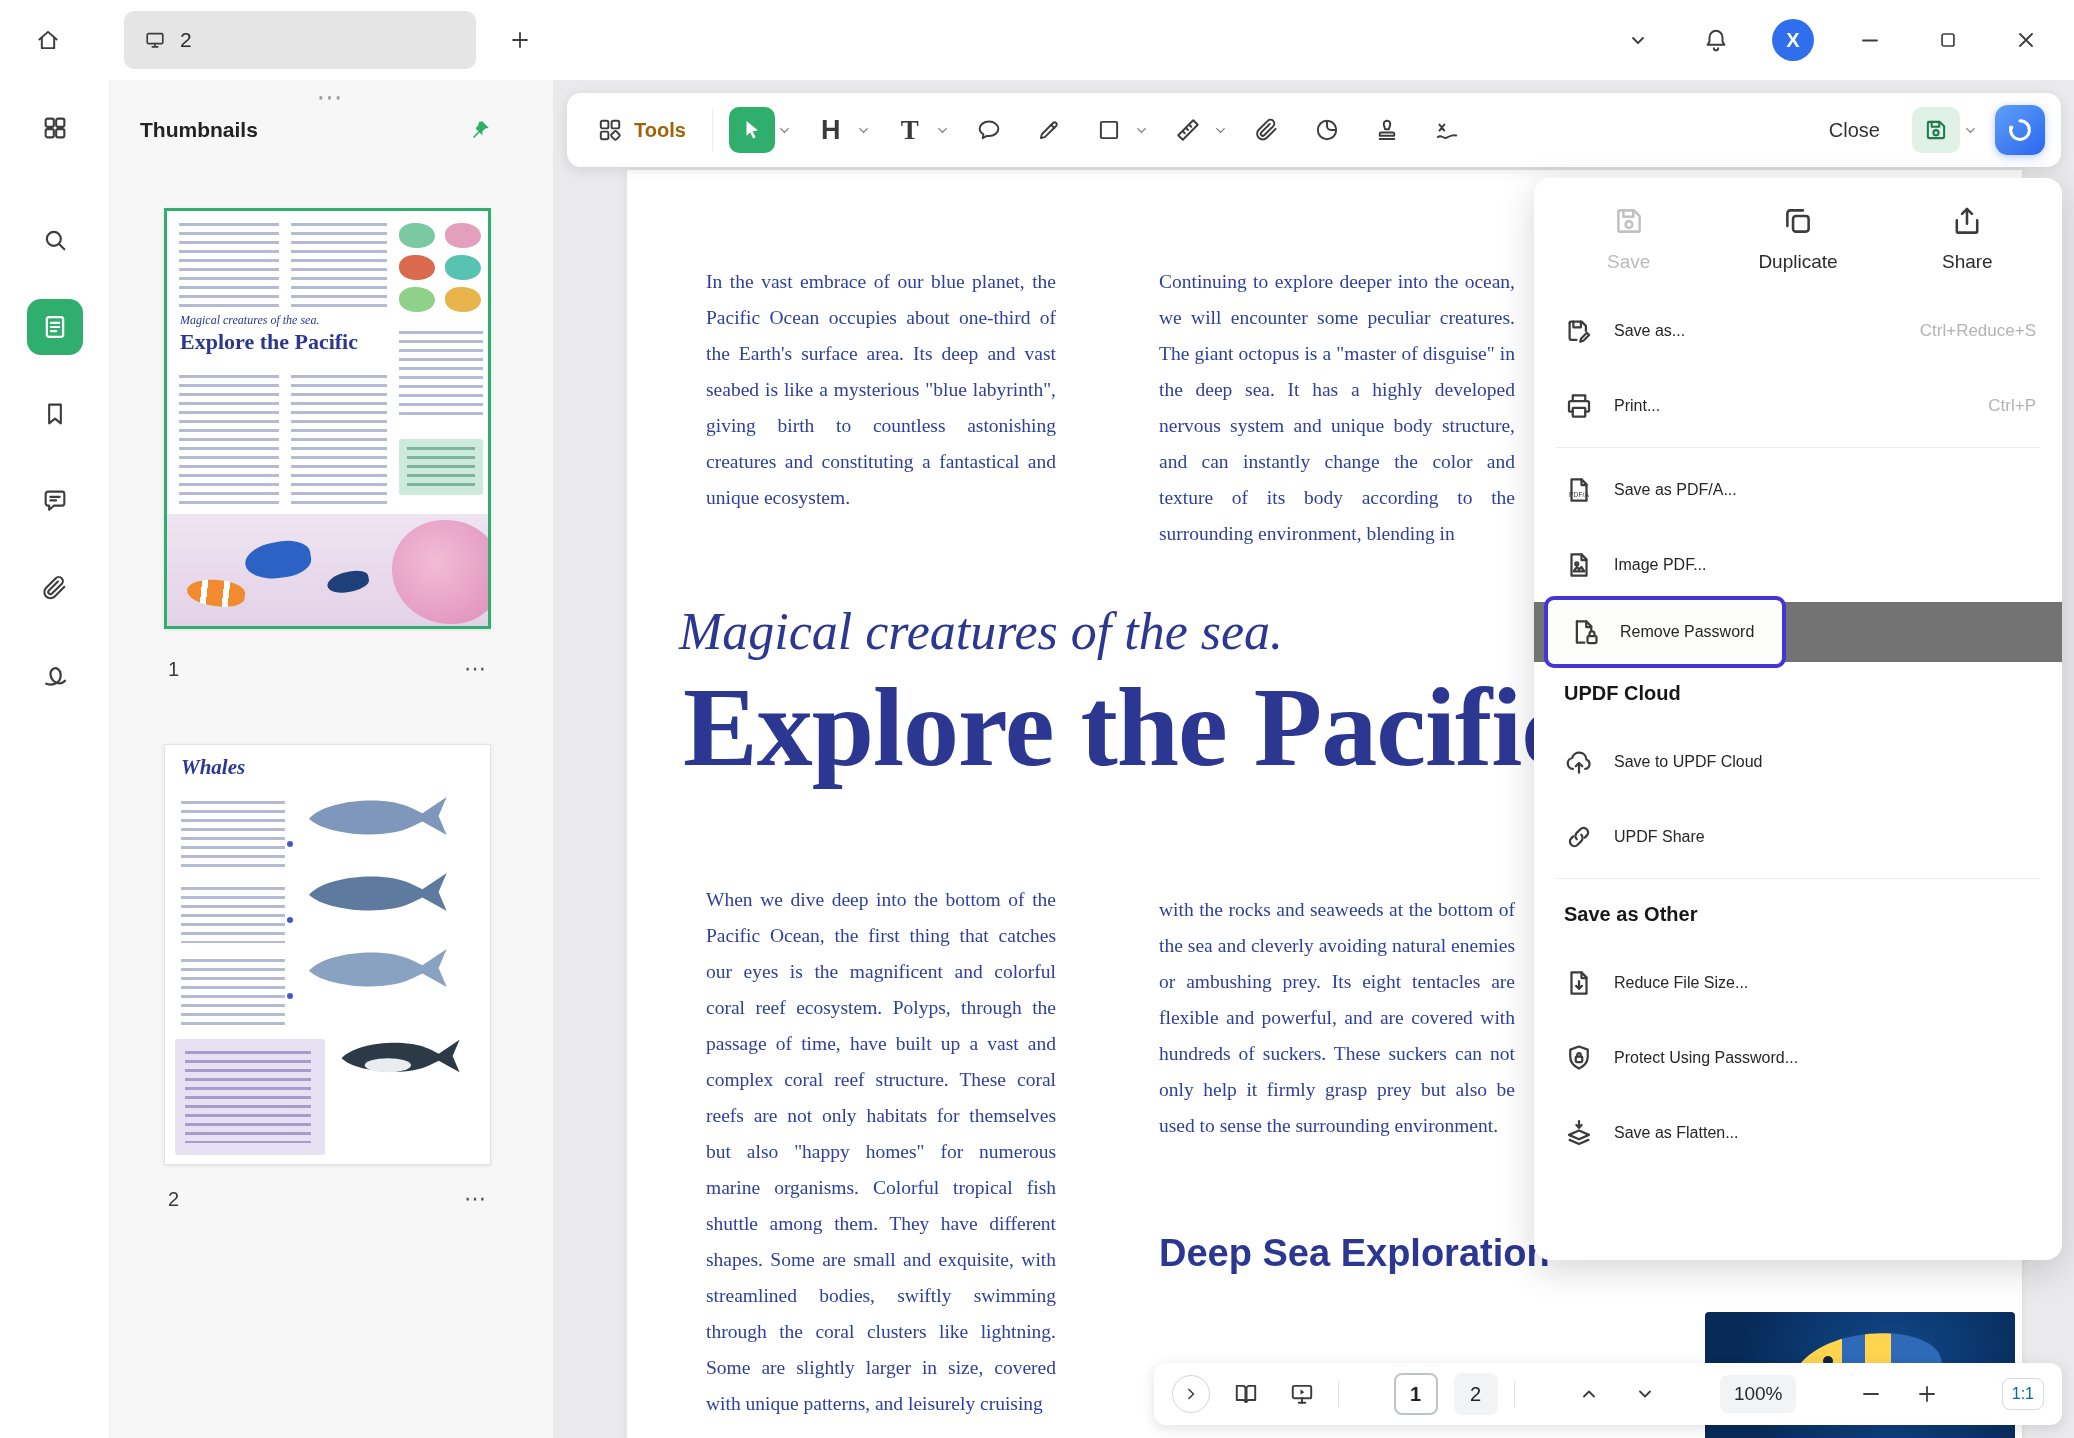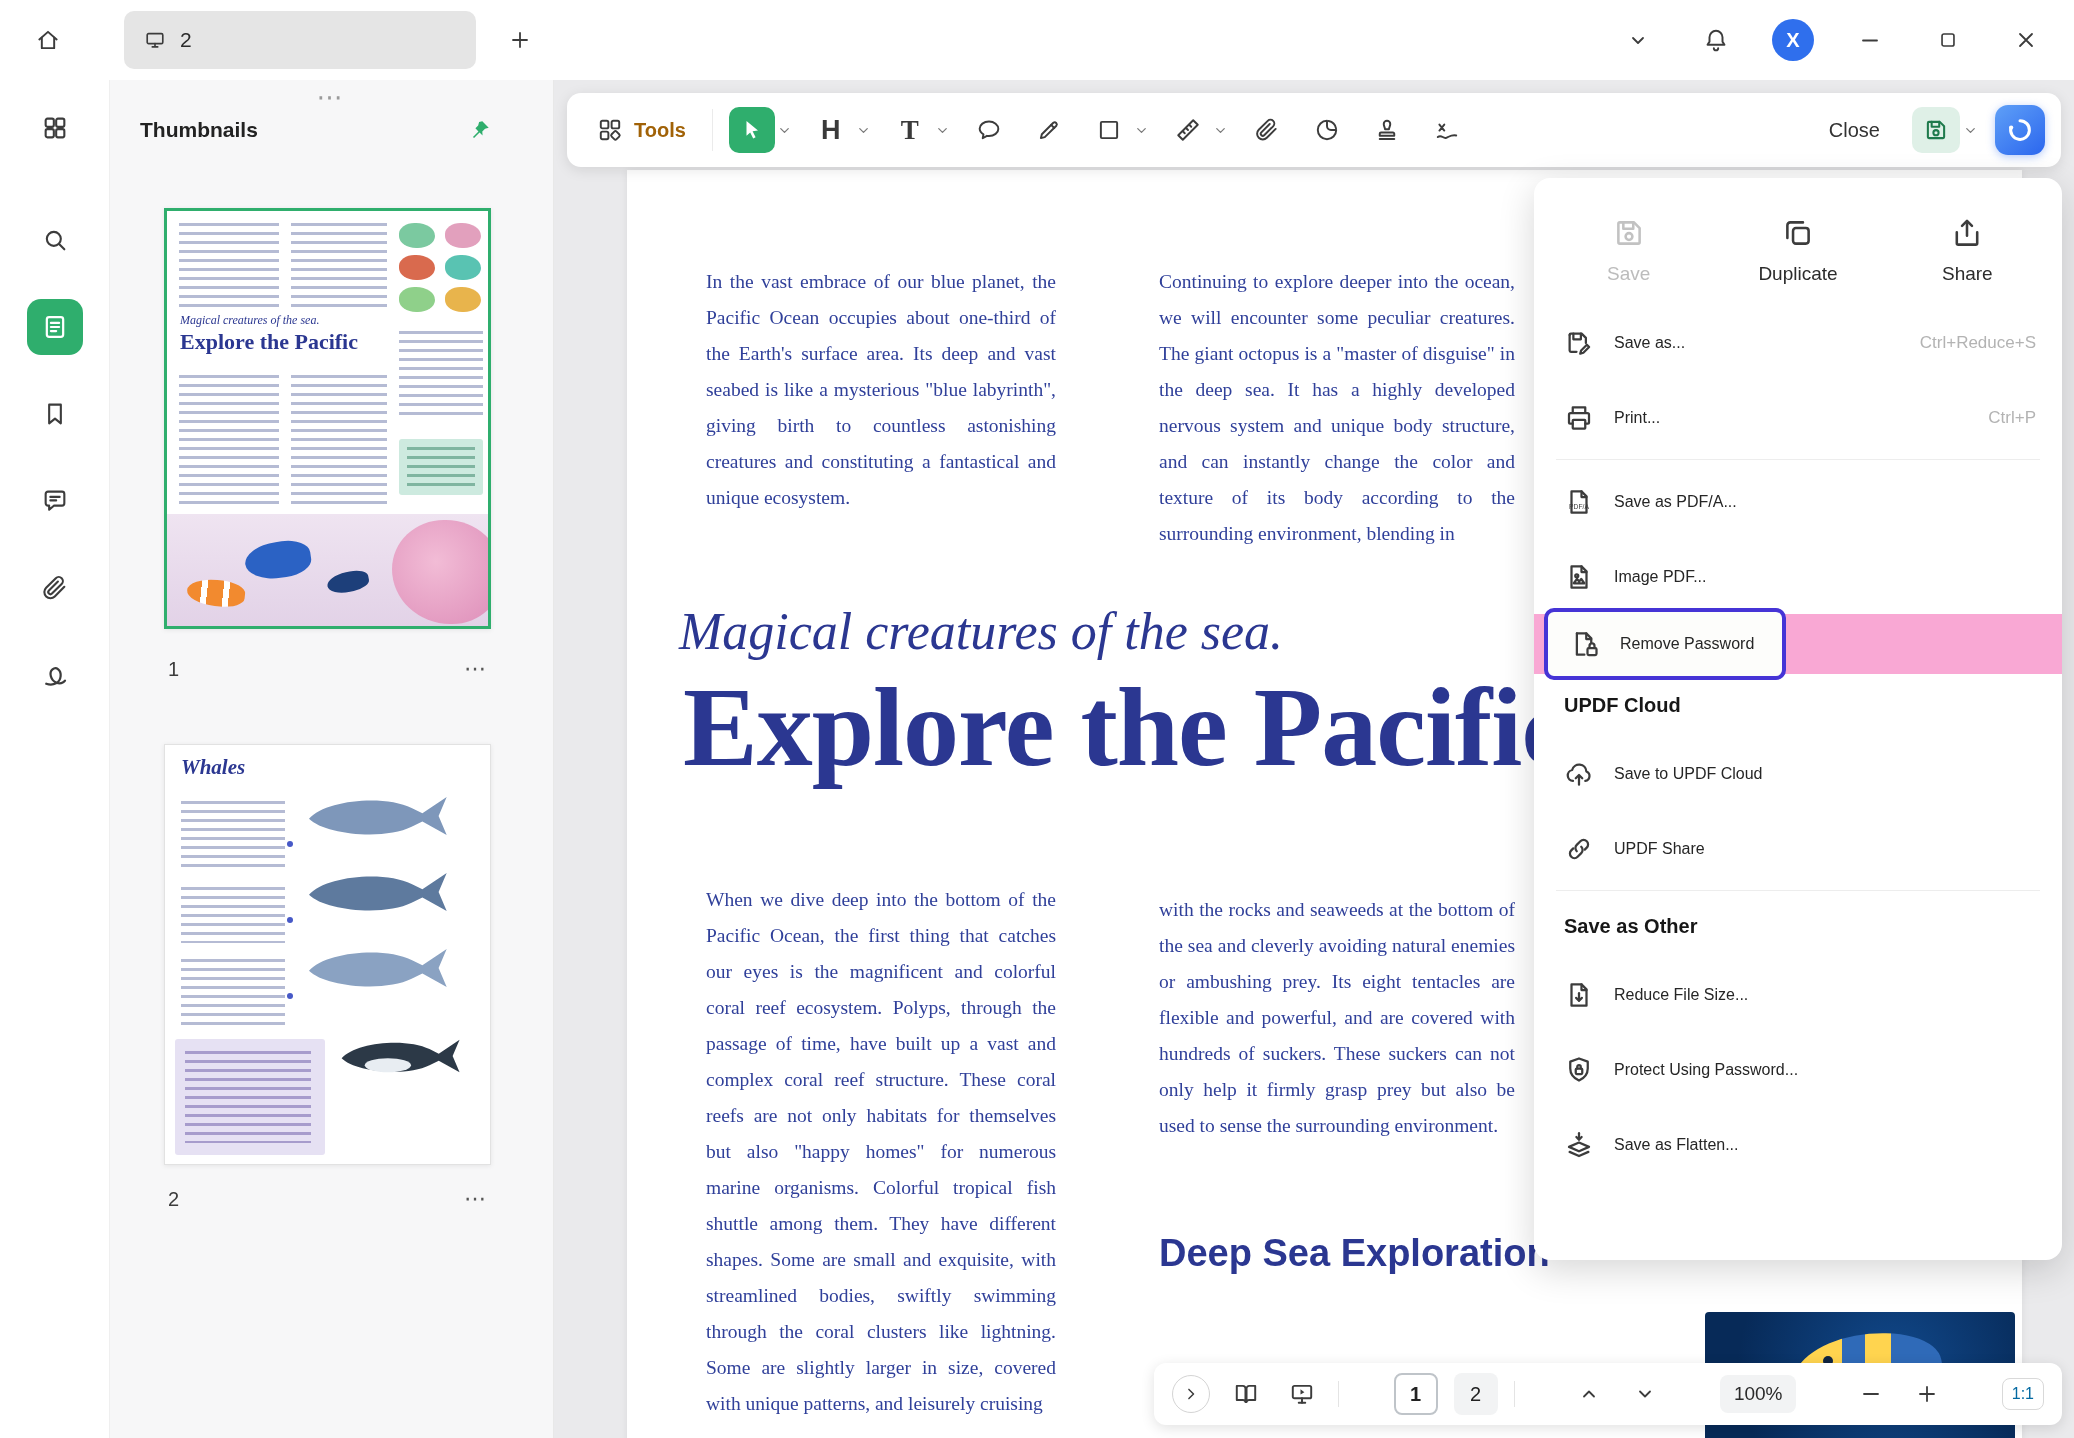--- a/index.html
+++ b/index.html
@@ -85,31 +85,31 @@
   .vdiv{width:1px;height:42px;background:#ebebeb;margin:0 12px}
   .tool{width:46px;height:46px;border-radius:10px;display:grid;place-items:center;margin-left:14px;cursor:pointer}
   .tool.green{background:#2fae6d}
   .tool-letter{font-size:27px;font-weight:700;color:#3a3a3a}
   .chev{width:18px;display:grid;place-items:center;margin-left:1px;cursor:pointer}
   .close-btn{margin-left:auto;font-size:20px;color:#333;font-weight:500;padding:0 10px;cursor:pointer}
   .save-pill{width:48px;height:46px;border-radius:10px;background:#dff0e7;display:grid;place-items:center;margin-left:22px;cursor:pointer}
   .ai-btn{width:50px;height:50px;border-radius:13px;background:linear-gradient(140deg,#5fa0f7,#2b66ee);display:grid;place-items:center;margin-left:16px;box-shadow:0 2px 8px rgba(43,102,238,.35);cursor:pointer}
 
   
-  .filemenu{position:absolute;left:980px;top:98px;width:528px;height:1082px;background:#fff;border-radius:16px;box-shadow:0 10px 36px rgba(0,0,0,.16);padding:14px 0;display:flex;flex-direction:column;z-index:40}
+  .filemenu{position:absolute;left:980px;top:98px;width:528px;height:1082px;background:#fff;border-radius:16px;box-shadow:0 10px 36px rgba(0,0,0,.16);padding:2px 0;display:flex;flex-direction:column;z-index:40}
   .fm-quick{display:flex;padding:24px 10px 20px}
   .fm-quick-item{flex:1;display:flex;flex-direction:column;align-items:center;gap:13px;cursor:pointer}
   .fm-quick-label{font-size:19px;color:#2c2c2c}
   .fm-quick-item.disabled .fm-quick-label{color:#bcbcbc}
   .fm-row{height:75px;display:flex;align-items:center;padding:0 26px 0 30px;gap:20px;font-size:20px;color:#262626;cursor:pointer}
   .fm-label{font-size:16px;color:#262626}
   .fm-short{margin-left:auto;color:#b3b3b3;font-size:17px}
   .fm-div{height:1px;background:#ededed;margin:4px 22px}
   .fm-section{height:62px;display:flex;align-items:center;padding:0 30px;font-size:20px;font-weight:700;color:#171717}
-  .fm-row.hl{background:#f9a8d4;height:60px;padding:0;cursor:pointer}
+  .fm-row.hl{background:#737373;height:60px;padding:0;cursor:pointer}
   .hl-box{display:flex;align-items:center;gap:20px;margin-left:10px;height:72px;padding:0 28px 0 22px;background:#fdfdfb;border:4px solid #4634d6;border-radius:10px}
 
   
   .bottombar{position:absolute;left:600px;top:1283px;width:908px;height:62px;background:#fff;border-radius:12px;box-shadow:0 3px 14px rgba(0,0,0,.12);display:flex;align-items:center;justify-content:space-between;padding:0 18px;z-index:50}
   .bbg{display:flex;align-items:center;gap:16px}
   .bb-circle{width:38px;height:38px;border:1.5px solid #d4d4d4;border-radius:50%;display:grid;place-items:center;cursor:pointer}
   .bb-ic{width:40px;height:40px;display:grid;place-items:center;cursor:pointer}
   .bb-div{width:1px;height:26px;background:#e4e4e4}
   .bb-page{min-width:44px;height:42px;border-radius:8px;display:grid;place-items:center;font-size:20px;color:#222;cursor:pointer;padding:0 10px}
   .bb-page.cur{border:2px solid #bfc4c9;font-weight:700}

